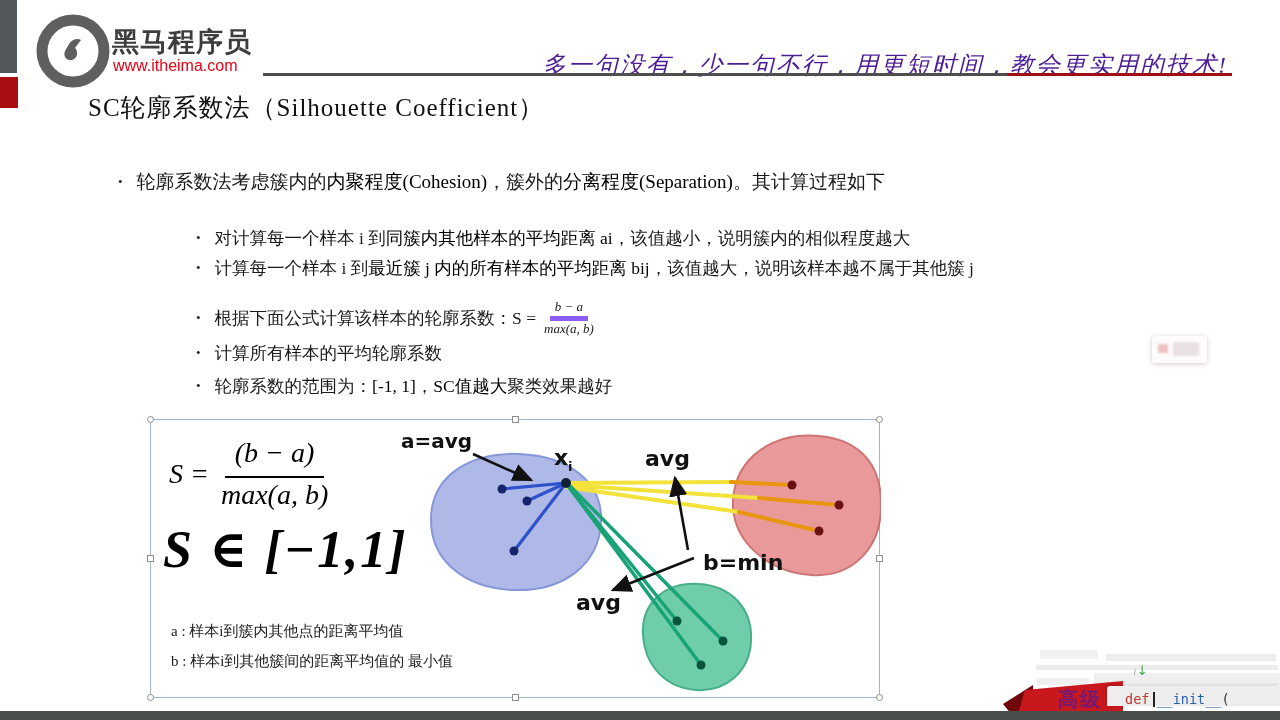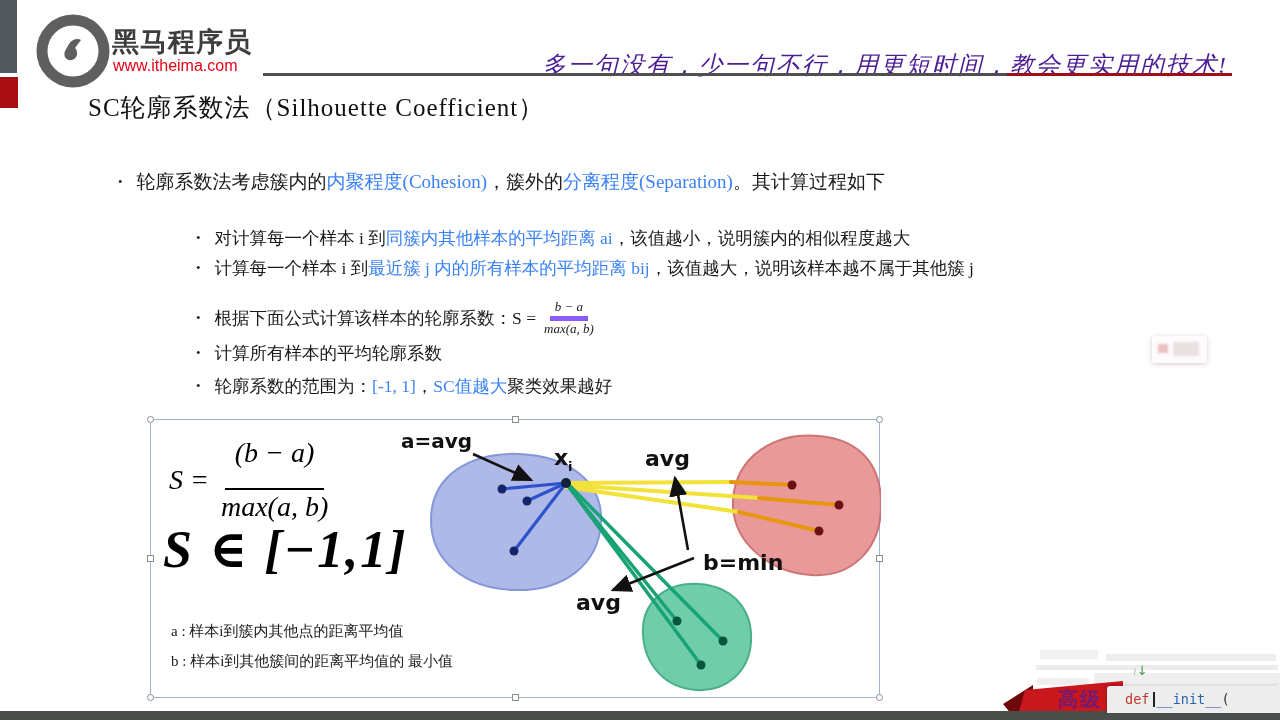--- a/index.html
+++ b/index.html
@@ -22,50 +22,50 @@
   .hline-gray { position:absolute; left:263px; top:73px; width:744px; height:3px; background:#4f4f4f; }
   .hline-red  { position:absolute; left:1007px; top:73px; width:225px; height:3px; background:#9c1016; }
 
   .title { position:absolute; left:88px; top:91px; font-size:25px; color:#111; letter-spacing:1px; }
 
   
   .line { position:absolute; display:flex; align-items:center; white-space:nowrap; }
   .dot { color:#222; margin-right:14px; font-size:13px; }
   .b-main { left:118px; top:169px; font-size:19px; }
   .b-sub  { left:196px; font-size:17.5px; }
-  .red { color:#3b82f6; }
+  .red { color:#000000; }
   .s1 { top:226px; } .s2 { top:256px; }
   .s3 { top:296px; height:44px; } .s4 { top:341px; } .s5 { top:374px; }
   .frac-inline { display:inline-flex; flex-direction:column; align-items:center;
                  font-style:italic; font-size:13px; line-height:1.25; margin-left:8px; vertical-align:middle; }
   .frac-inline .num { border-bottom:5px solid #8b5cf6; padding:0 5px; }
 
   
   .figure { position:absolute; left:150px; top:419px; width:730px; height:279px;
             background:#fff; border:1px solid #9db6d8; }
   .handle { position:absolute; width:7px; height:7px; background:#fff; border:1px solid #8d8d8d; }
   .handle.corner { border-radius:50%; }
   .fx1 { position:absolute; left:18px; top:16px; display:flex; align-items:center; gap:12px;
          font-style:italic; font-size:28px; color:#000; }
   .fx1 .frac { display:flex; flex-direction:column; align-items:center; line-height:1.2; }
-  .fx1 .num { border-bottom:2px solid #000; padding:0 10px 18px; }
+  .fx1 .num { border-bottom:2px solid #000; padding:0 10px 6px; }
   .fx2 { position:absolute; left:12px; top:98px; font-size:52px; font-style:italic; font-weight:600;
          letter-spacing:2px; color:#000; }
   .fnote { position:absolute; left:20px; font-size:15px; color:#222; white-space:nowrap; }
   .fnote.a { top:202px; } .fnote.b { top:232px; }
   .diagram { position:absolute; left:0; top:0; }
   .svg-label { font-family:"DejaVu Sans","Liberation Sans",sans-serif; font-weight:600; fill:#111; }
 
   
   .bottombar { position:absolute; left:0; top:711px; width:1280px; height:9px; background:#494e4a; }
   .ghost { position:absolute; background:#dfdfdf; opacity:.45; }
   .badge { position:absolute; left:1003px; top:681px; width:120px; height:34px; }
   .badge-label { position:absolute; left:55px; top:5px; color:#701a75; font-size:20px; font-weight:bold;
                  font-family:"Liberation Sans","DejaVu Sans",sans-serif; letter-spacing:2px; }
-  .code-strip { position:absolute; left:1107px; top:686px; width:173px; height:27px; background:#ededee;
+  .code-strip { position:absolute; left:1107px; top:686px; width:173px; height:20px; background:#ededee;
                 border-top-left-radius:3px; box-shadow:-1px -1px 3px rgba(0,0,0,.18);
                 font-family:"DejaVu Sans Mono","Liberation Mono",monospace; font-size:13.5px; line-height:27px;
                 padding-left:18px; white-space:nowrap; z-index:6; }
   .code-kw { color:#c0392b; } .code-name { color:#2a63ad; } .code-paren { color:#333; }
   .caret { display:inline-block; width:2px; height:15px; background:#222; vertical-align:-3px; margin:0 1px 0 4px; }
   .mini-icon { position:absolute; left:1133px; top:663px; font-size:13px; color:#44a04a; z-index:6;
                font-family:"DejaVu Sans","Liberation Sans",sans-serif; }
   .mini-icon .g { color:#aaa; font-size:10px; }
   .watermark { position:absolute; left:1152px; top:336px; width:55px; height:27px; background:rgba(253,251,251,.96);
                border-radius:3px; box-shadow:0 1px 5px rgba(150,120,120,.4); }

